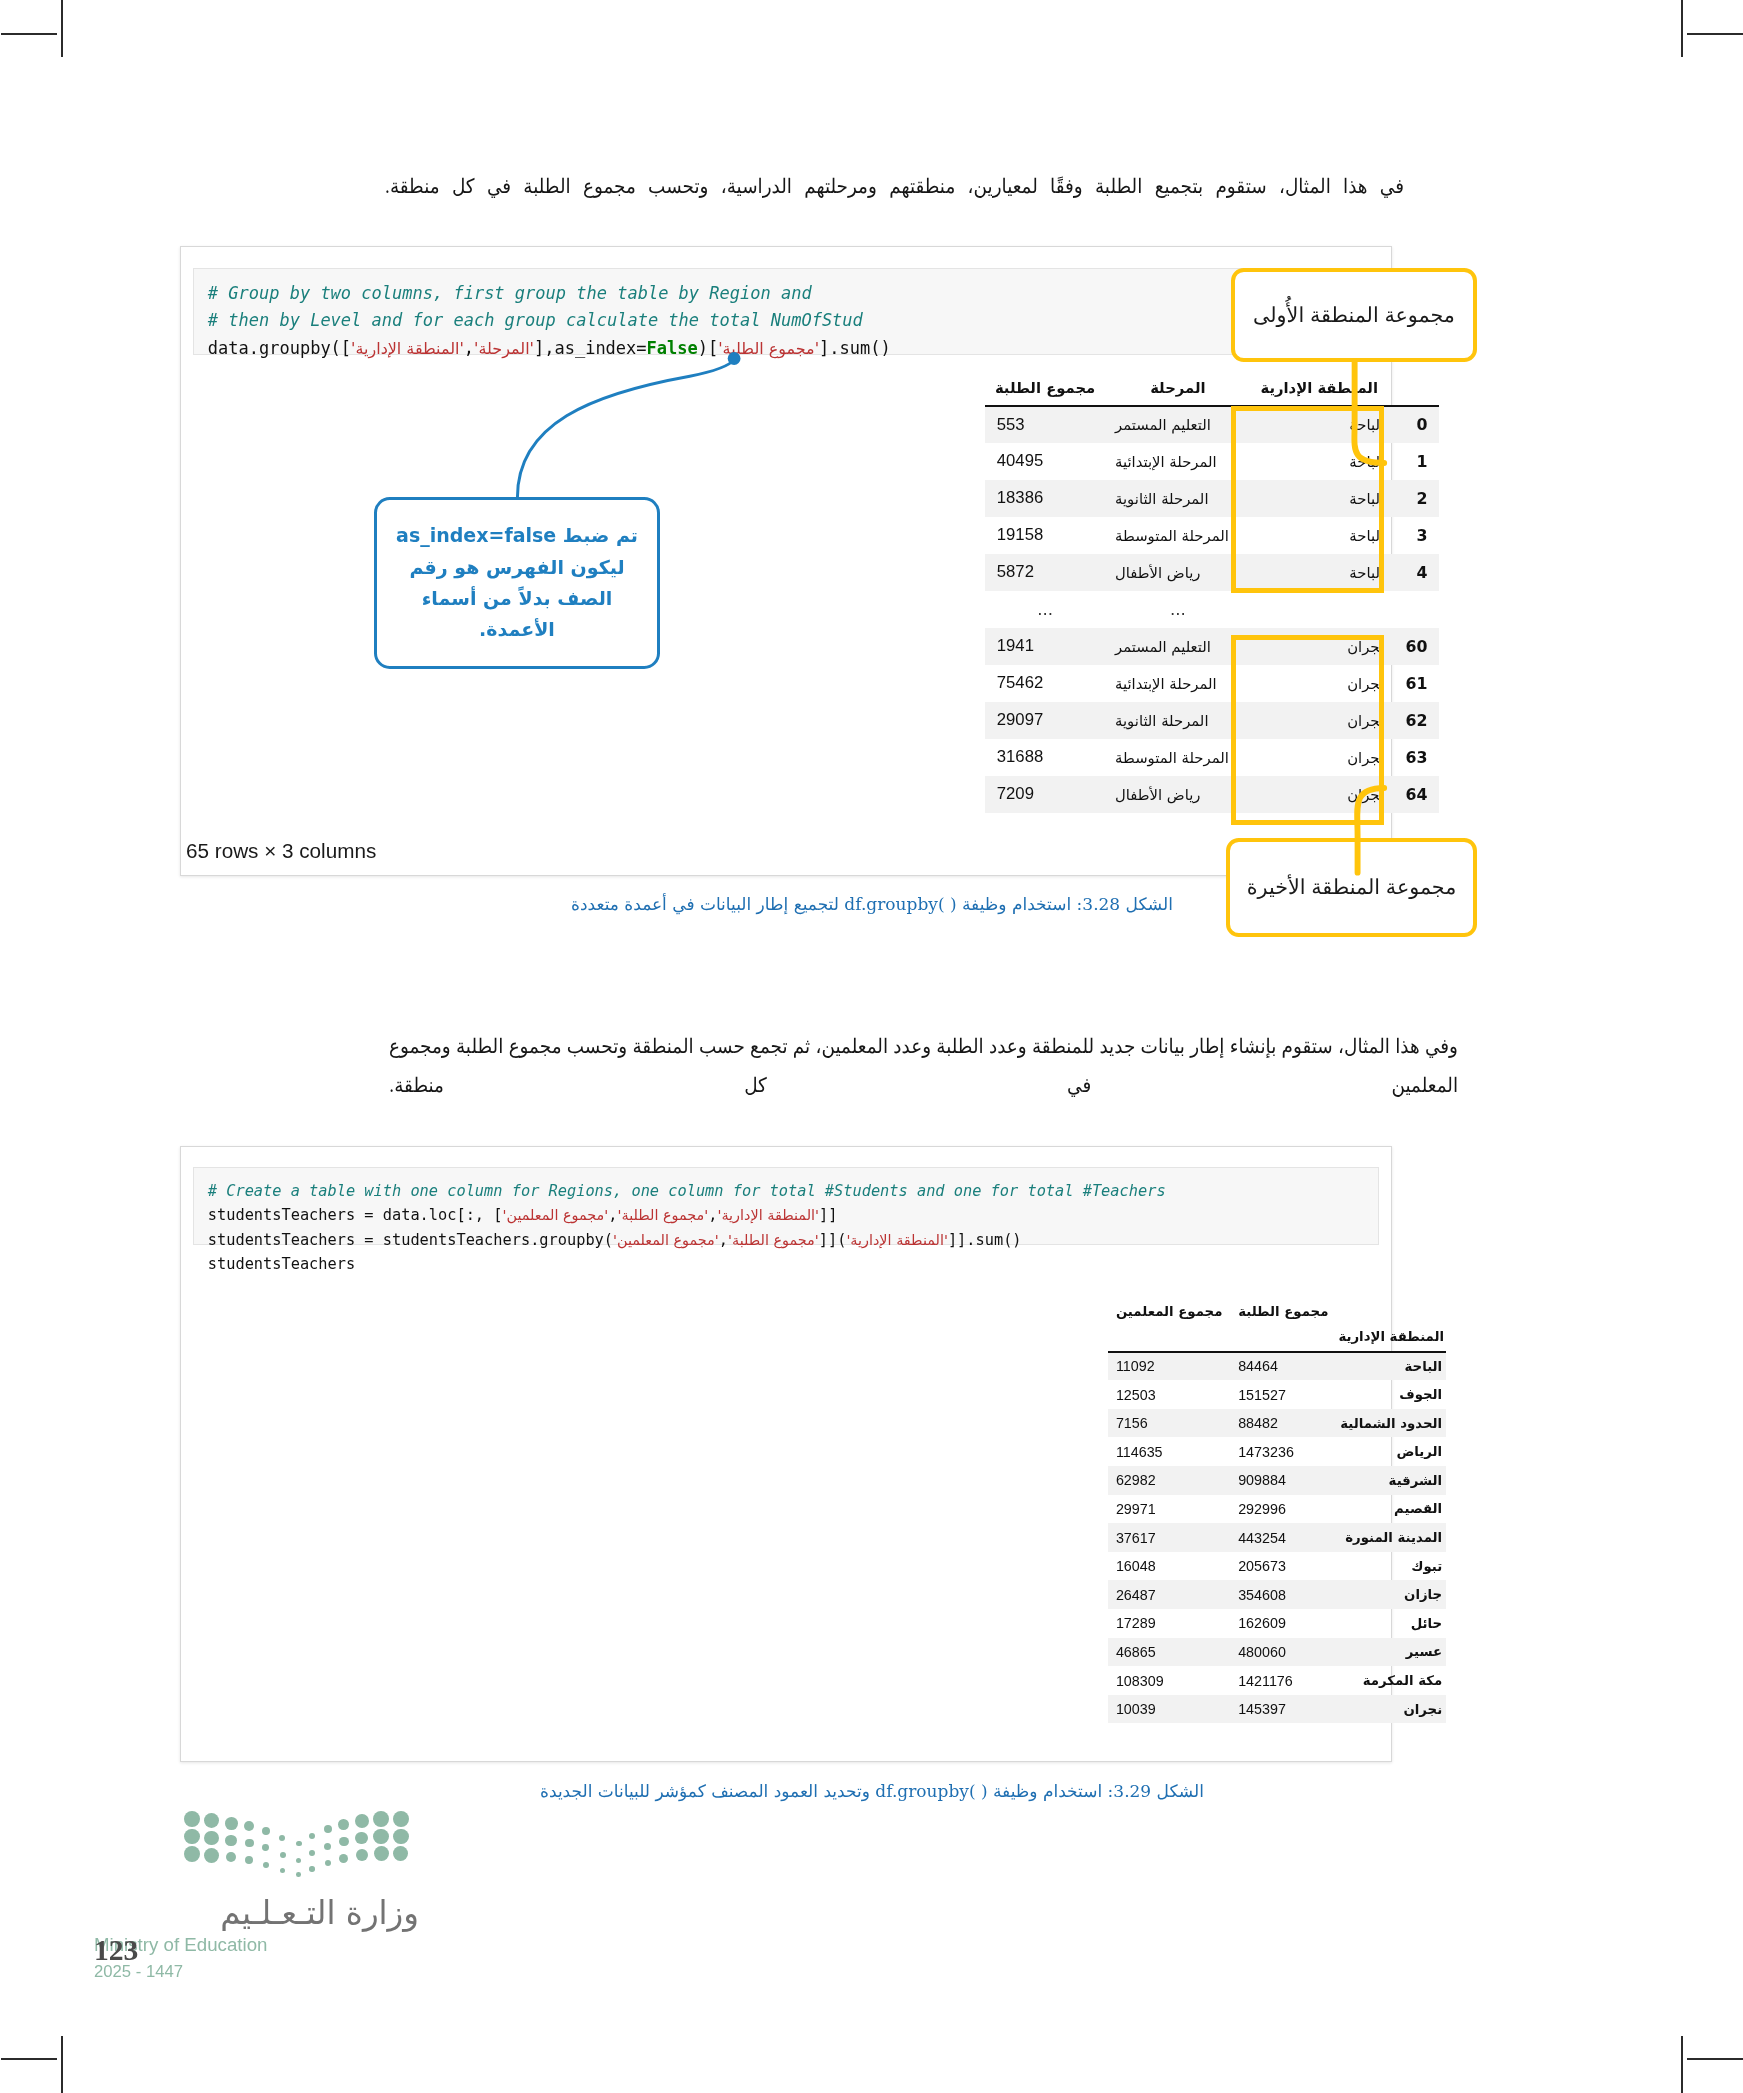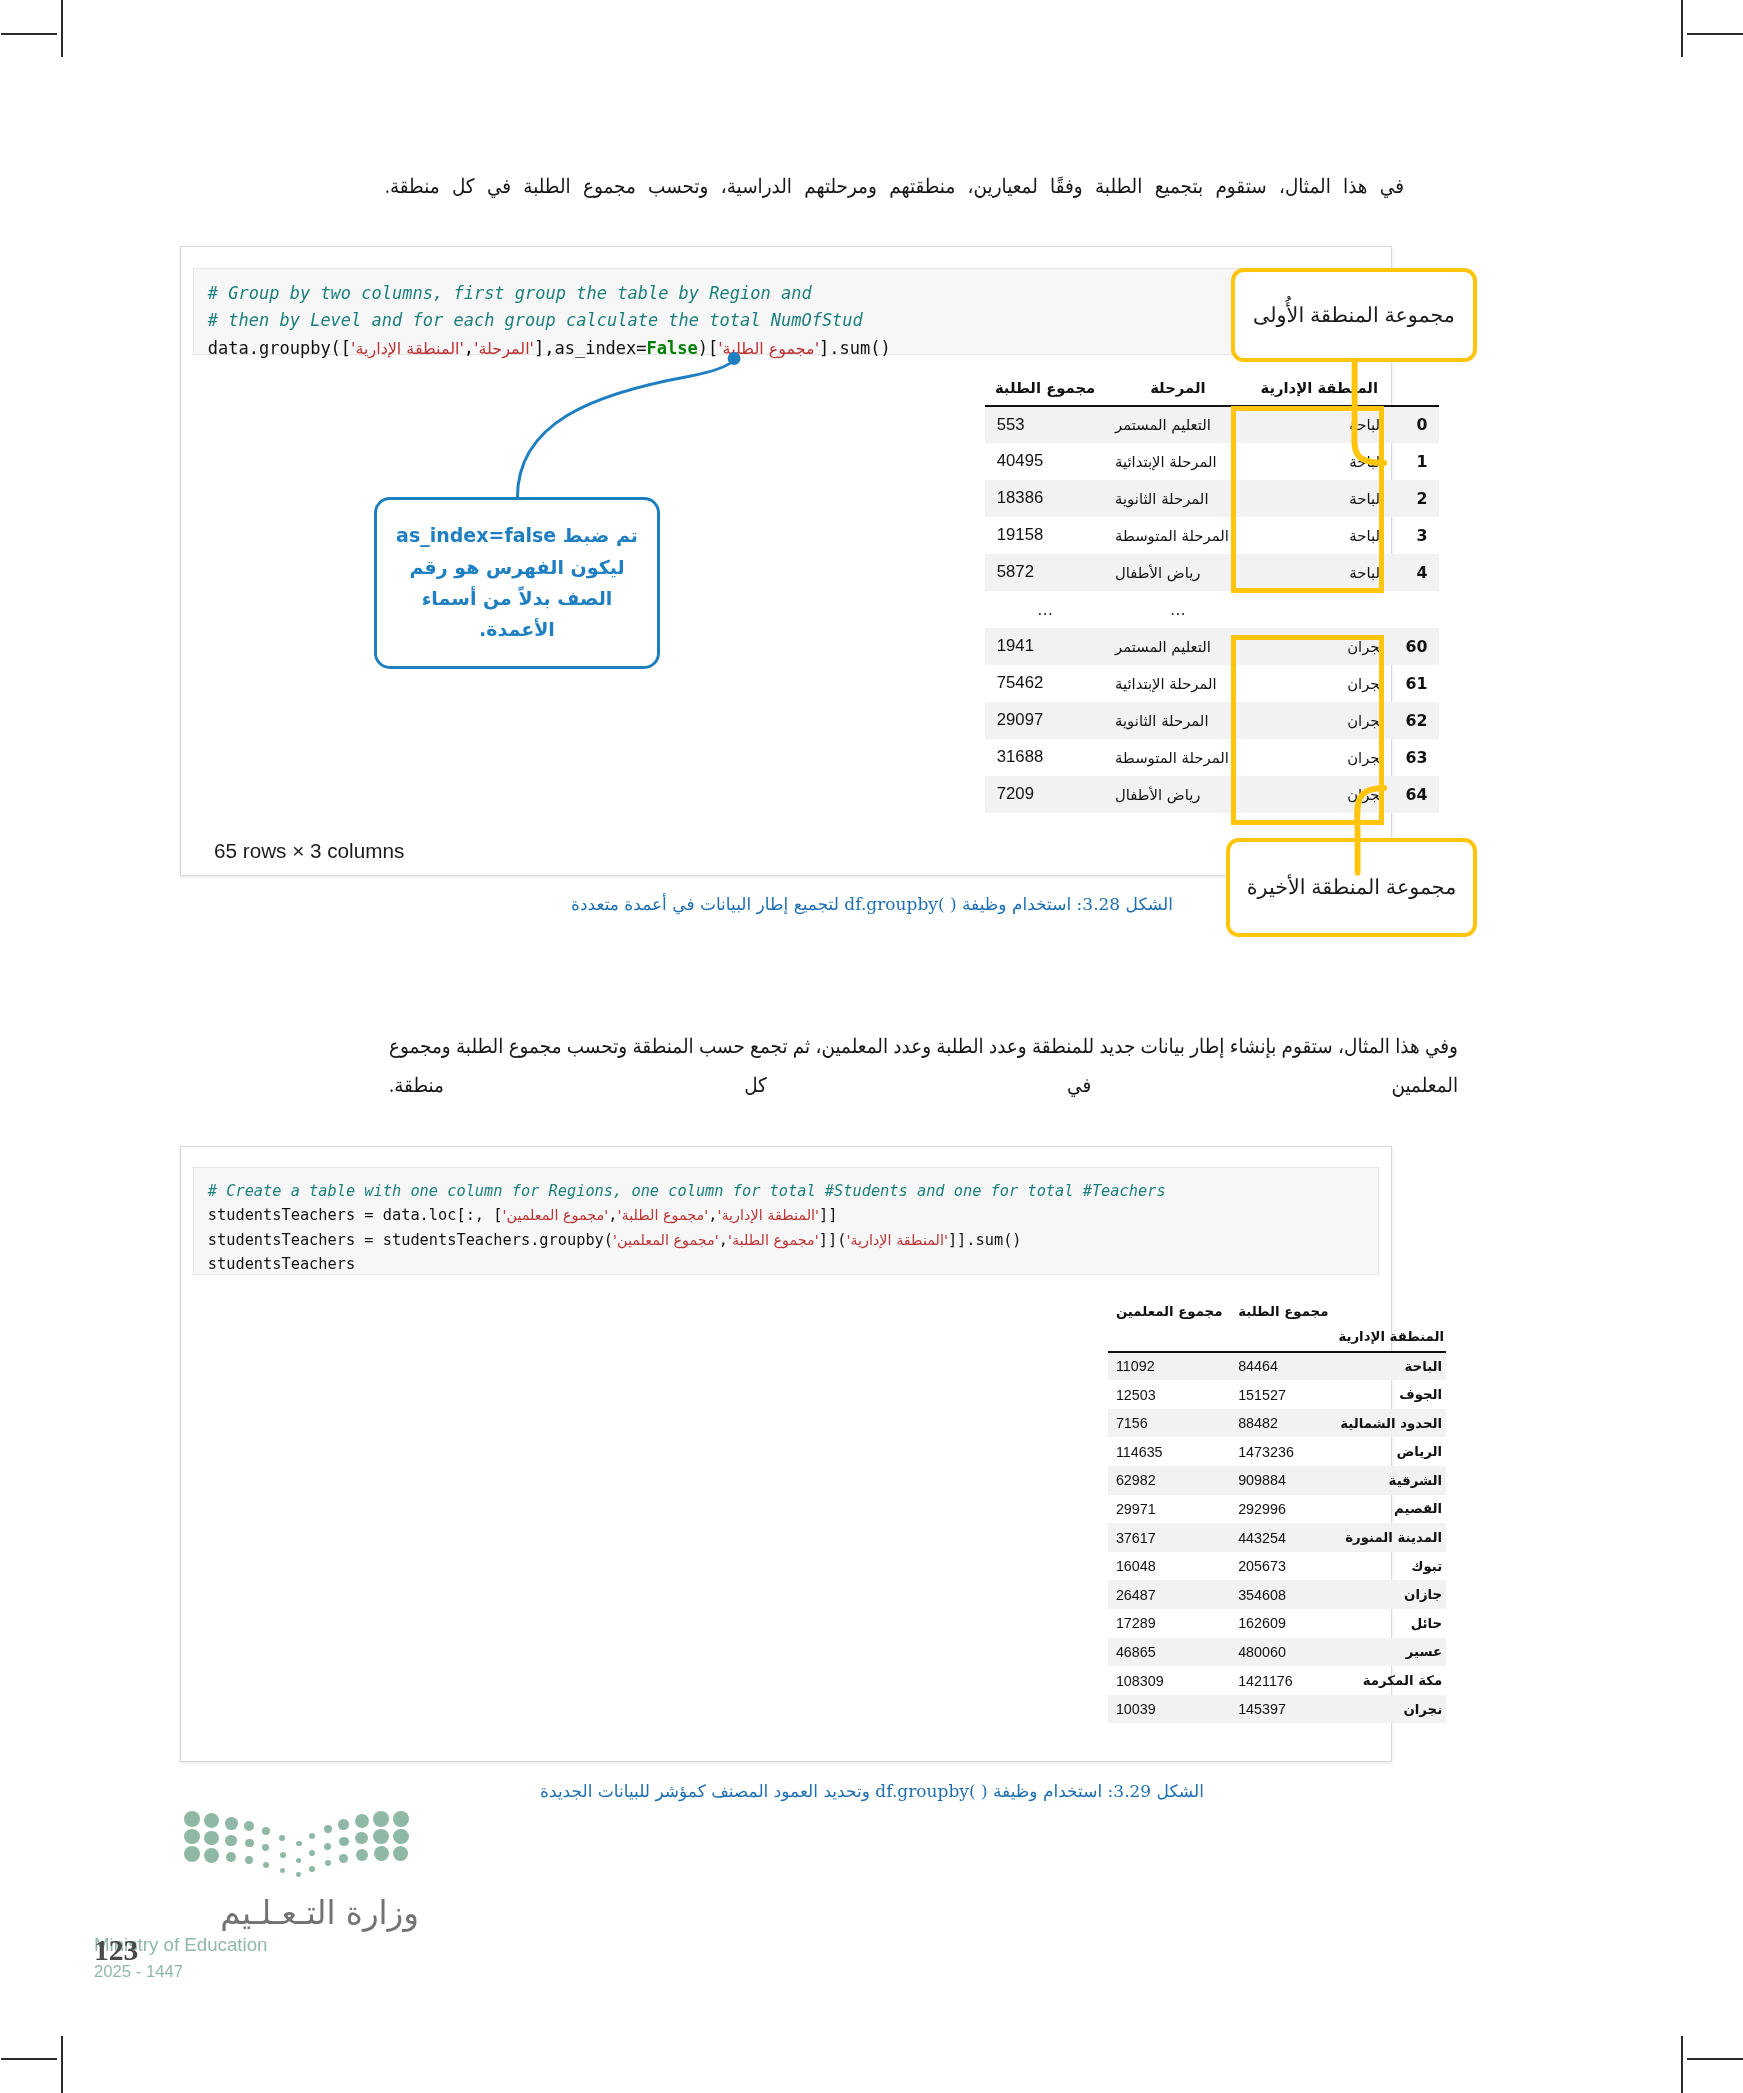--- a/index.html
+++ b/index.html
@@ -58,21 +58,21 @@
     font-family: "DejaVu Sans Mono", "Liberation Mono", monospace;
     font-size: 17px;
     line-height: 1.62;
     color: #111111;
     direction: ltr;
     text-align: left;
     white-space: nowrap;
     padding: 10.8px 13.8px;
   }
   #code1 { left: 193px; top: 268px;  width: 1186px; height: 87px; }
-  #code2 { left: 193px; top: 1167px; width: 1186px; height: 108px; font-size: 15.3px; line-height: 1.60;}
+  #code2 { left: 193px; top: 1167px; width: 1186px; height: 78px; font-size: 15.3px; line-height: 1.60;}
   .cmt   { color: #1a7f7c; font-style: italic; }
   .kw    { color: #008000; font-weight: bold; }
   .ar-str{ color: #bb3333; direction: rtl; unicode-bidi: embed; font-family: "DejaVu Sans", sans-serif; font-size: .94em;}
 
   
   .ptable {
     position: absolute;
     direction: rtl;
     border-collapse: collapse;
     font-family: "DejaVu Sans", sans-serif;
@@ -104,21 +104,21 @@
     padding: 5.9px 2px 6.9px 2px; white-space: nowrap;
   }
   #tbl2 .rulerow td { border-bottom: 2px solid #111; height: 0; padding: 0; }
   #tbl2 tbody tr.d { height: 28.6px; }
   #tbl2 tbody tr.d:nth-of-type(even) { background: #f2f2f2; }
   #tbl2 .reg { font-size: 13.3px; font-weight: bold; text-align: right; padding: 0 3.9px; white-space: nowrap; }
   #tbl2 .num { font-size: 14.3px; text-align: left; padding: 0 15.8px 0 7.9px;
                font-family: "Liberation Sans", sans-serif; }
 
   .rowcount {
-    position: absolute; left: 214px; top: 839px;
+    position: absolute; left: 186px; top: 839px;
     font-family: "Liberation Sans", sans-serif; font-size: 20.7px; color: #1a1a1a;
     direction: ltr;
   }
 
   
   .hl-box {
     position: absolute; border: 5.9px solid #ffc40c; background: transparent;
     box-sizing: border-box;
   }
   #hl-top    { left: 1231px; top: 406px; width: 153px; height: 187px; }

